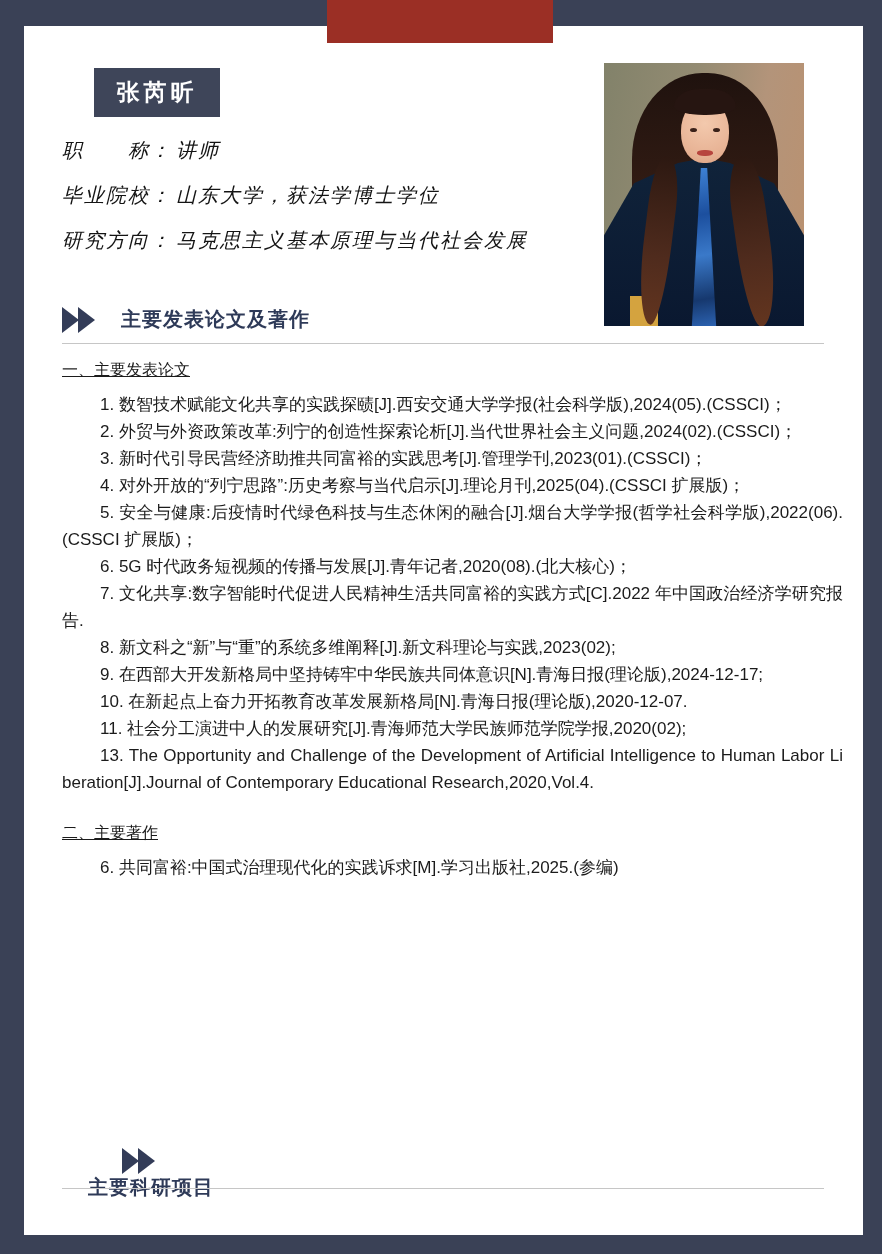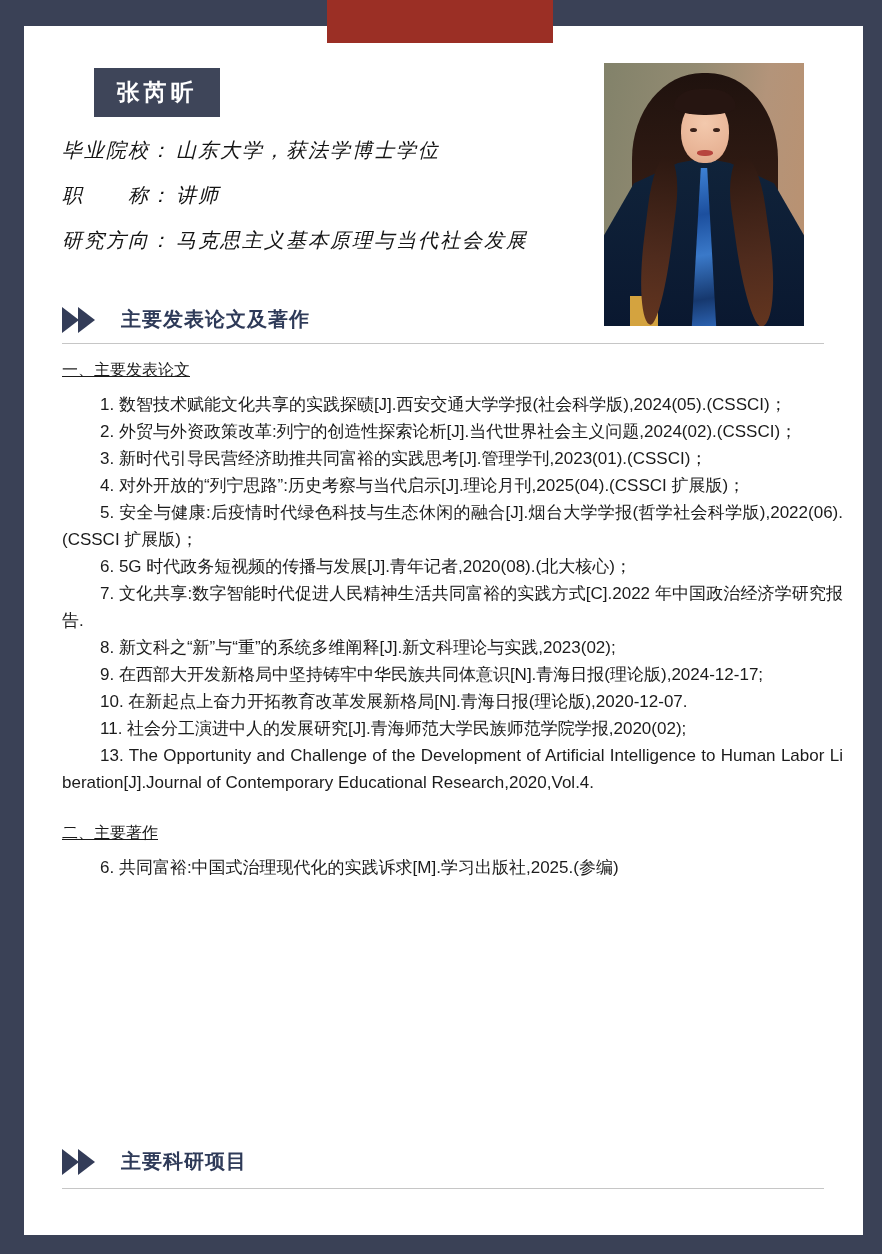--- a/index.html
+++ b/index.html
@@ -51,21 +51,21 @@
     border-radius:50% 50% 58% 58% / 80% 80% 40% 40%; }
   .ph-eye { width:7px; height:4px; background:#3a2119; border-radius:50%; z-index:7; top:65px; }
   .ph-eye.l { left:86px; } .ph-eye.r { left:109px; }
   .ph-lips { left:93px; top:87px; width:16px; height:6px; background:#b7453e; border-radius:45%; z-index:7; }
   .ph-strand { z-index:6; background:linear-gradient(180deg,#2c1811 0%,#4f2b1d 60%,#63351f 100%); }
   .ph-strand.l { left:40px; top:92px; width:28px; height:170px; border-radius:45% 55% 40% 60%/30% 30% 50% 50%; transform:rotate(7deg); }
   .ph-strand.r { left:132px; top:92px; width:34px; height:172px; border-radius:55% 45% 60% 40%/30% 30% 50% 50%; transform:rotate(-8deg); }
 
   
   .sec-header { position:absolute; left:62px; display:flex; align-items:center;font-family:Liberation Serif, serif; }
-  .sec-header.sh1 { top:306px; } .sec-header.sh2 { top:1148px; }
+  .sec-header.sh1 { top:306px; } .sec-header.sh2 { top:1148px;flex-direction:column; }
   .chevrons { display:flex; align-items:center; }
   .chev { width:0; height:0; border-left:17px solid #333c58; border-top:13px solid transparent; border-bottom:13px solid transparent; }
   .chev + .chev { margin-left:-1px; }
   .sec-title { margin-left:26px; color:#2e3a58; font-size:20px; font-weight:bold; letter-spacing:1px; }
   .hr { position:absolute; left:62px; width:762px; height:1px; background:#c6c6c6; }
   .hr.h1 { top:343px; } .hr.h2 { top:1188px; }
 
   
   .pub-area { position:absolute; left:62px; top:352px; width:781px; color:#1b1b1b; }
   .group-head { font-size:16px; line-height:22px; margin:7px 0 10px 0;text-decoration:underline; }
@@ -97,24 +97,24 @@
     <div class="ph-fringe"></div>
     <div class="ph-eye l"></div>
     <div class="ph-eye r"></div>
     <div class="ph-lips"></div>
     <div class="ph-strand l"></div>
     <div class="ph-strand r"></div>
   </div>
 
   <div class="fields">
     <div class="field-row">
-      <span class="flabel">毕业院校：</span><span class="fvalue">山东大学，获法学博士学位</span>
+      <span class="flabel">职　　称：</span><span class="fvalue">讲师</span>
     </div>
     <div class="field-row">
-      <span class="flabel">职　　称：</span><span class="fvalue">讲师</span>
+      <span class="flabel">毕业院校：</span><span class="fvalue">山东大学，获法学博士学位</span>
     </div>
     <div class="field-row">
       <span class="flabel">研究方向：</span><span class="fvalue">马克思主义基本原理与当代社会发展</span>
     </div>
   </div>
 
   <div class="sec-header sh1">
     <span class="chevrons">
       <span class="chev"></span>
       <span class="chev"></span>

